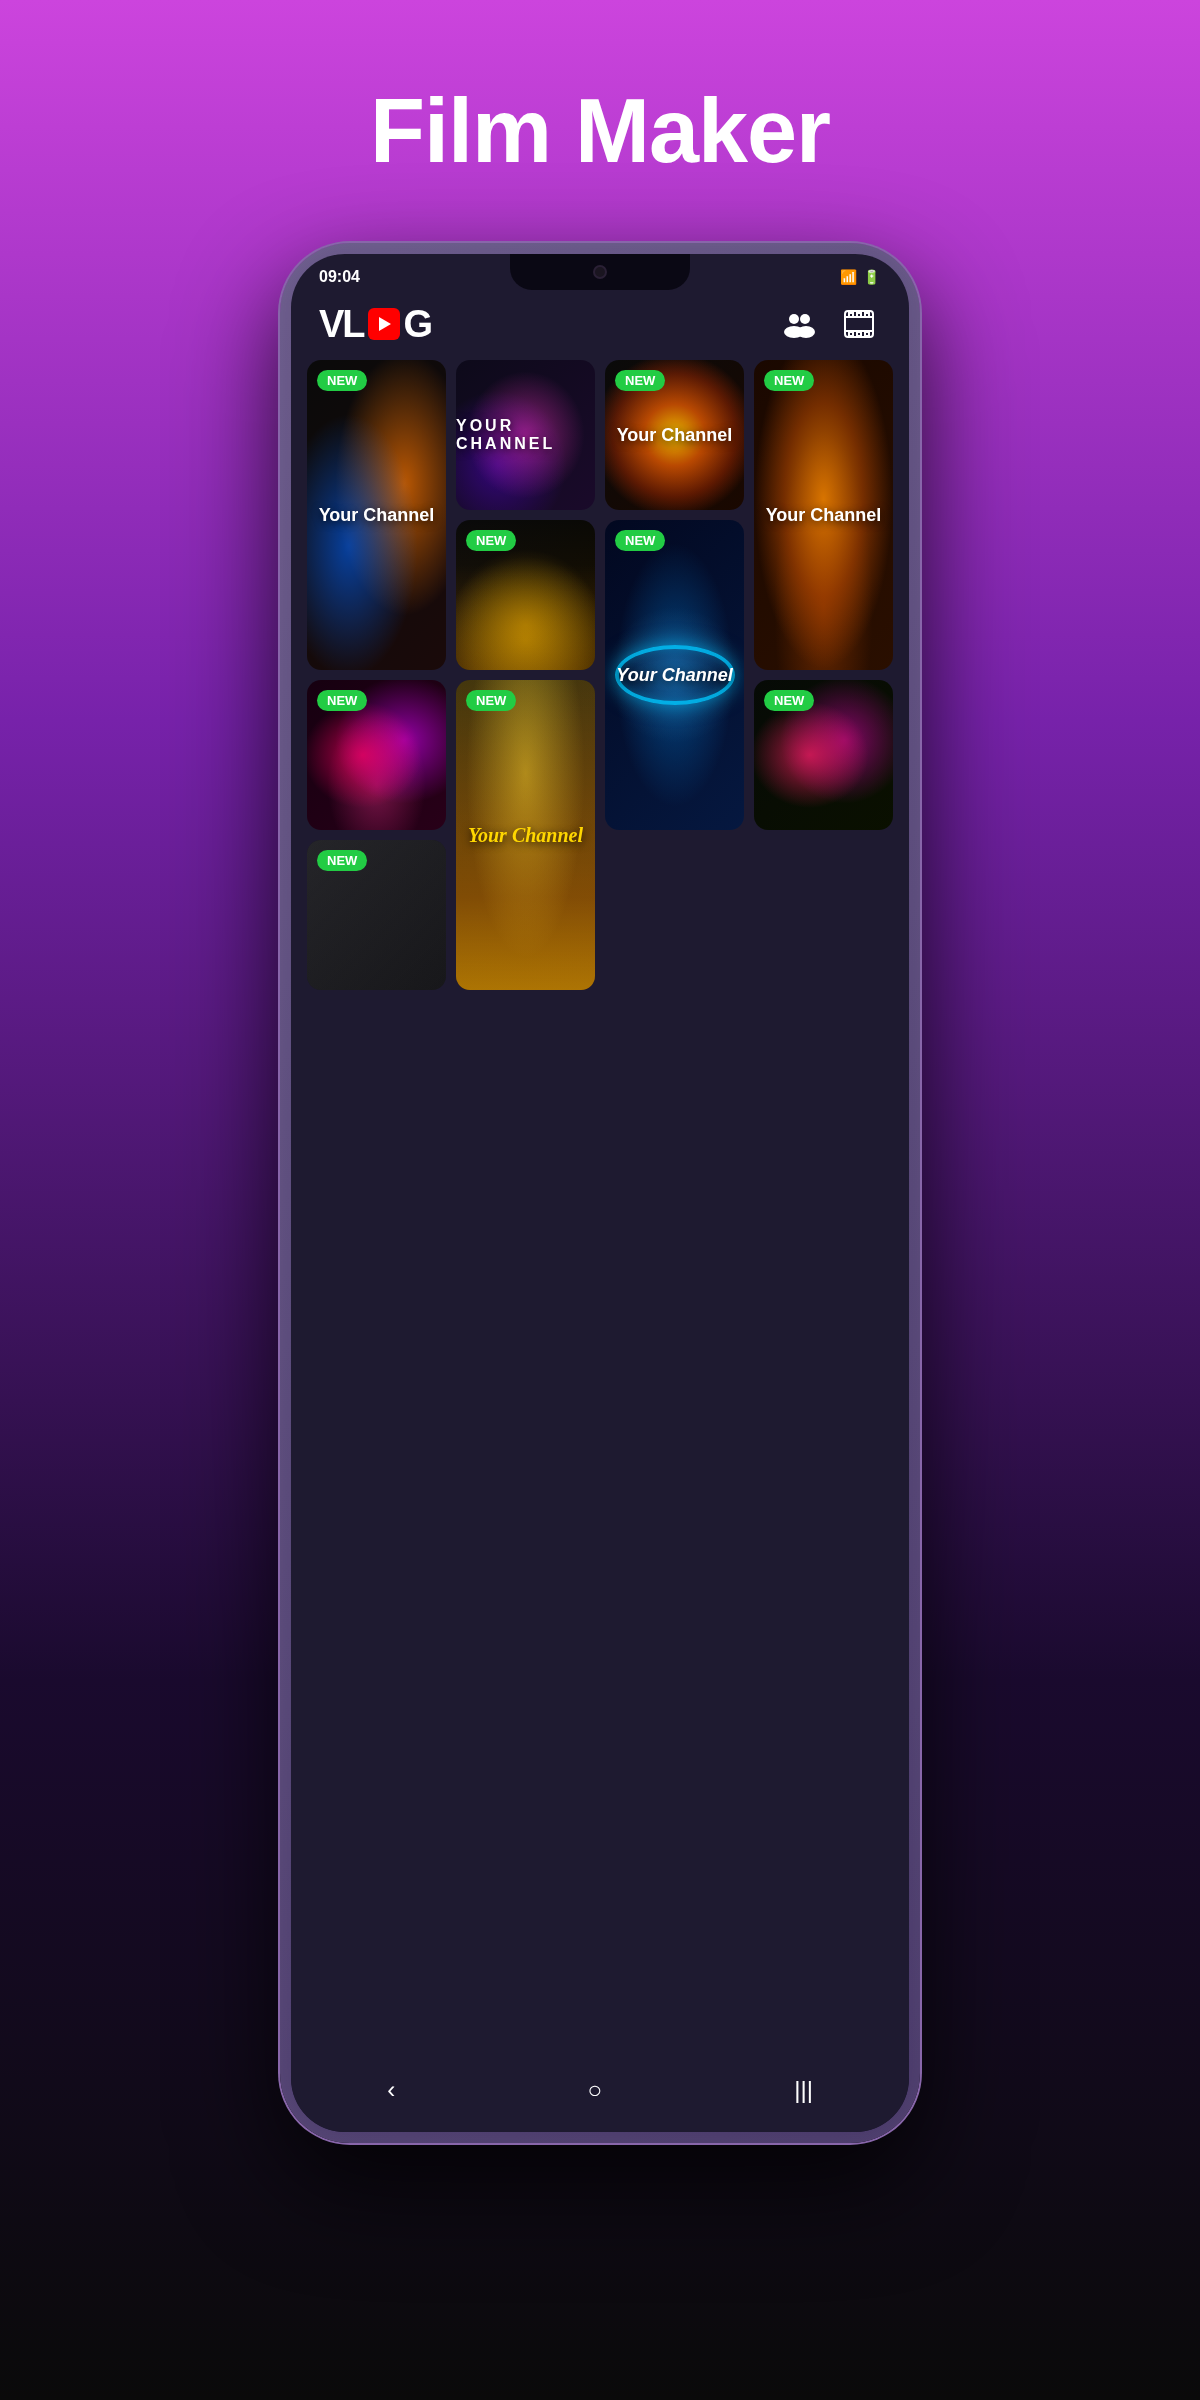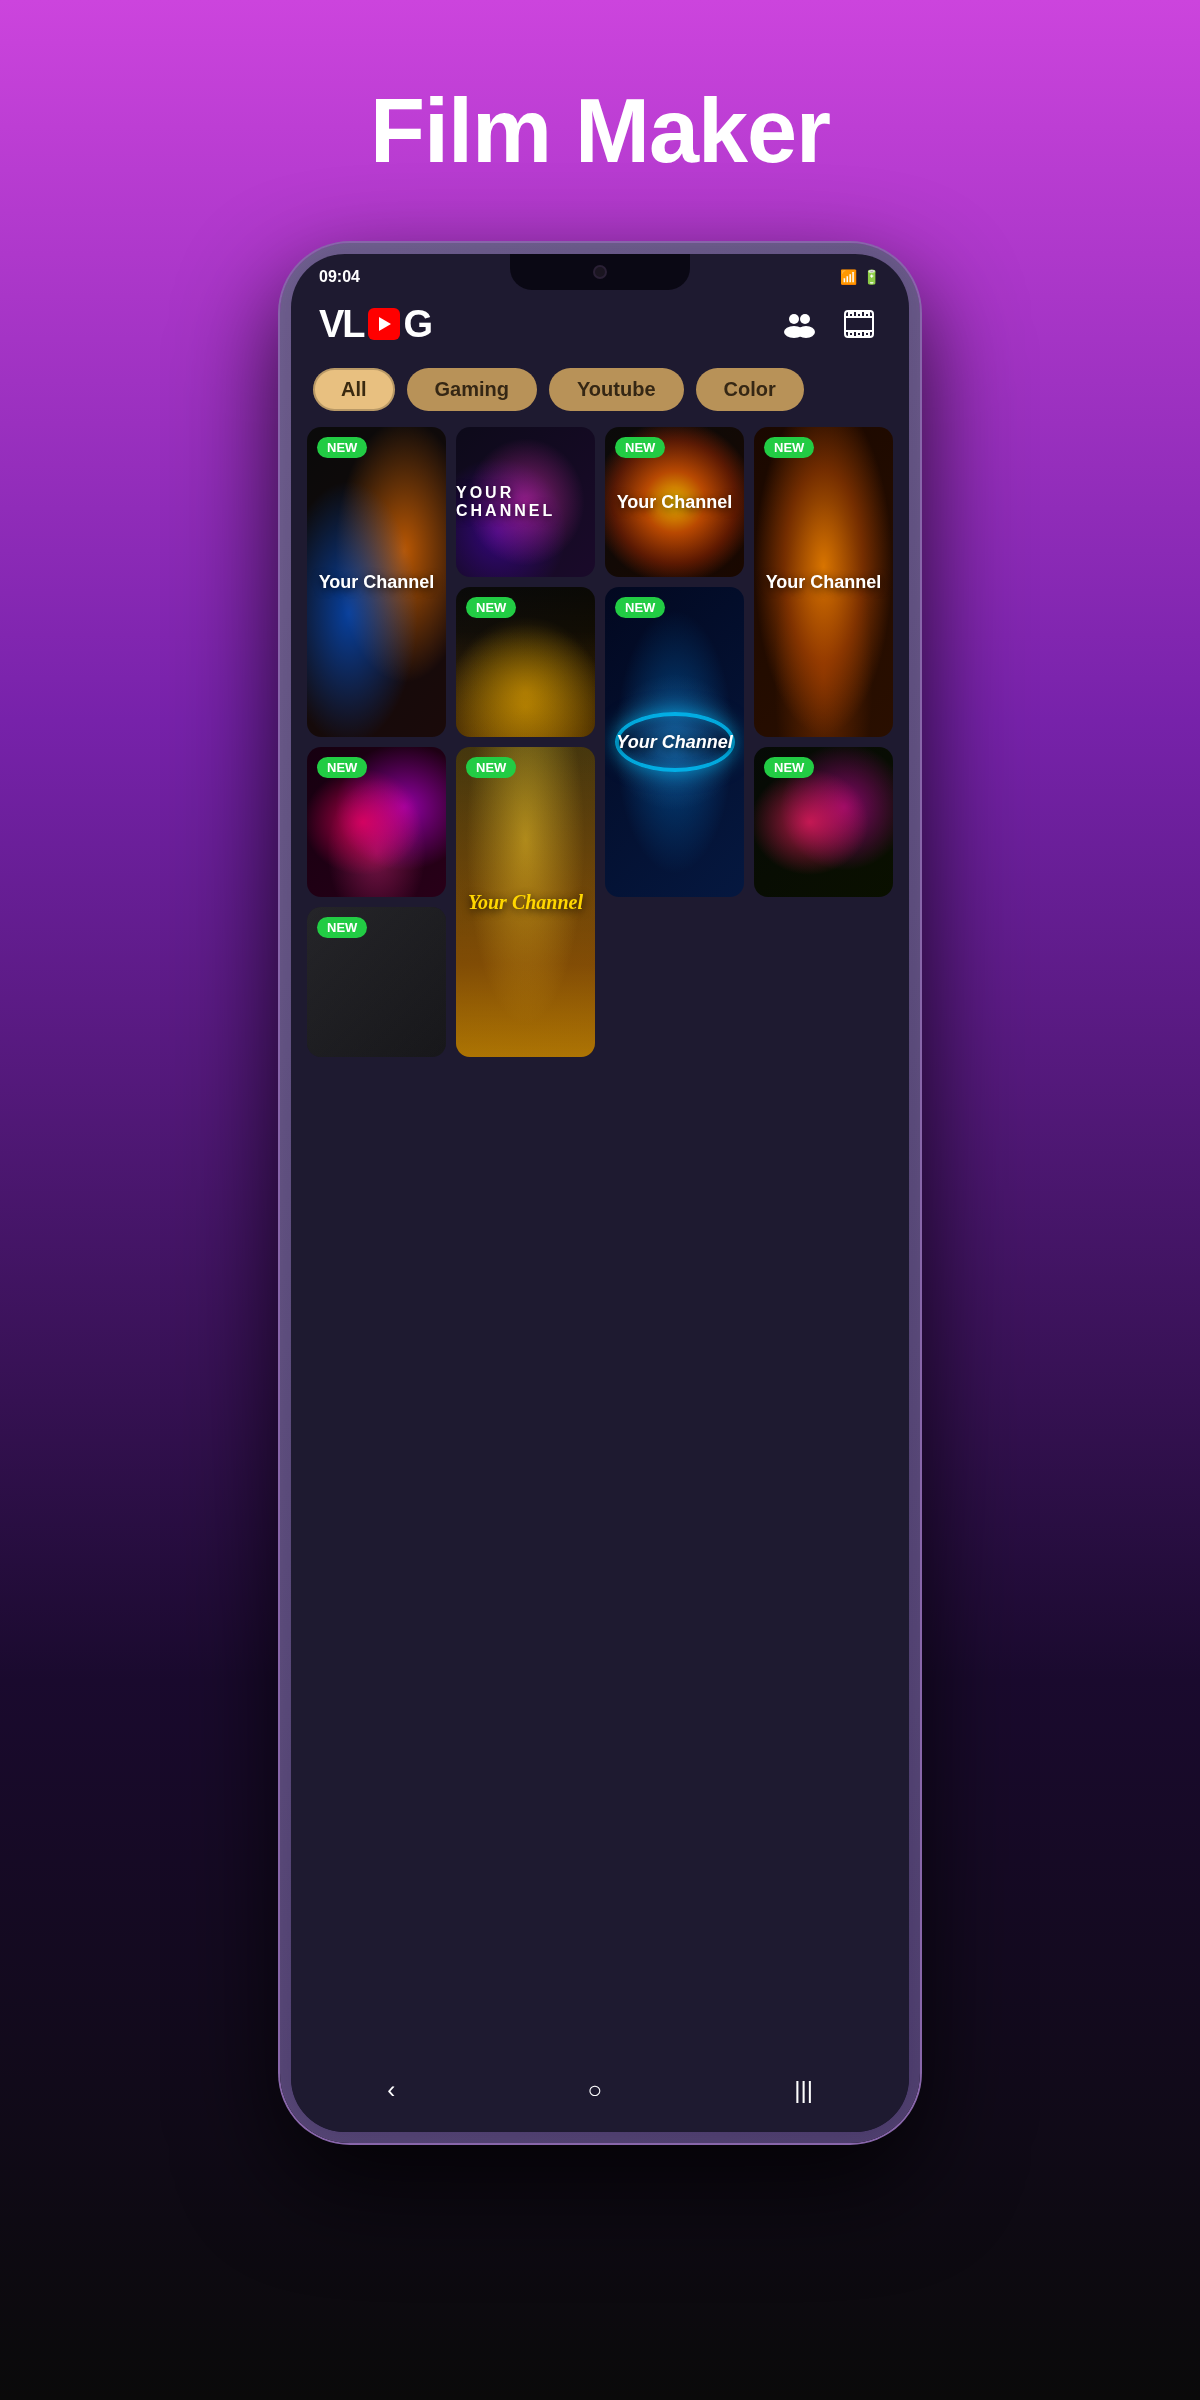--- a/index.html
+++ b/index.html
@@ -398,26 +398,20 @@
             <rect x="13" y="3" width="4" height="4"></rect>
             <rect x="21" y="3" width="4" height="4"></rect>
             <rect x="5" y="22" width="4" height="4"></rect>
             <rect x="13" y="22" width="4" height="4"></rect>
             <rect x="21" y="22" width="4" height="4"></rect>
           </svg>
         </div>
       </div>
     </div>
 
-    <div class="category-tabs">
-      <div class="tab-pill active">All</div>
-      <div class="tab-pill">Gaming</div>
-      <div class="tab-pill">Youtube</div>
-      <div class="tab-pill">Color</div>
-    </div>
 
     <div class="grid-content">
 
       <div class="template-card tall" style="grid-row: span 2;">
         <div class="card-bg card-1">
           <div class="card-decoration deco-1"></div>
           <span class="new-badge">NEW</span>
           <span class="card-text">Your Channel</span>
         </div>
       </div>

